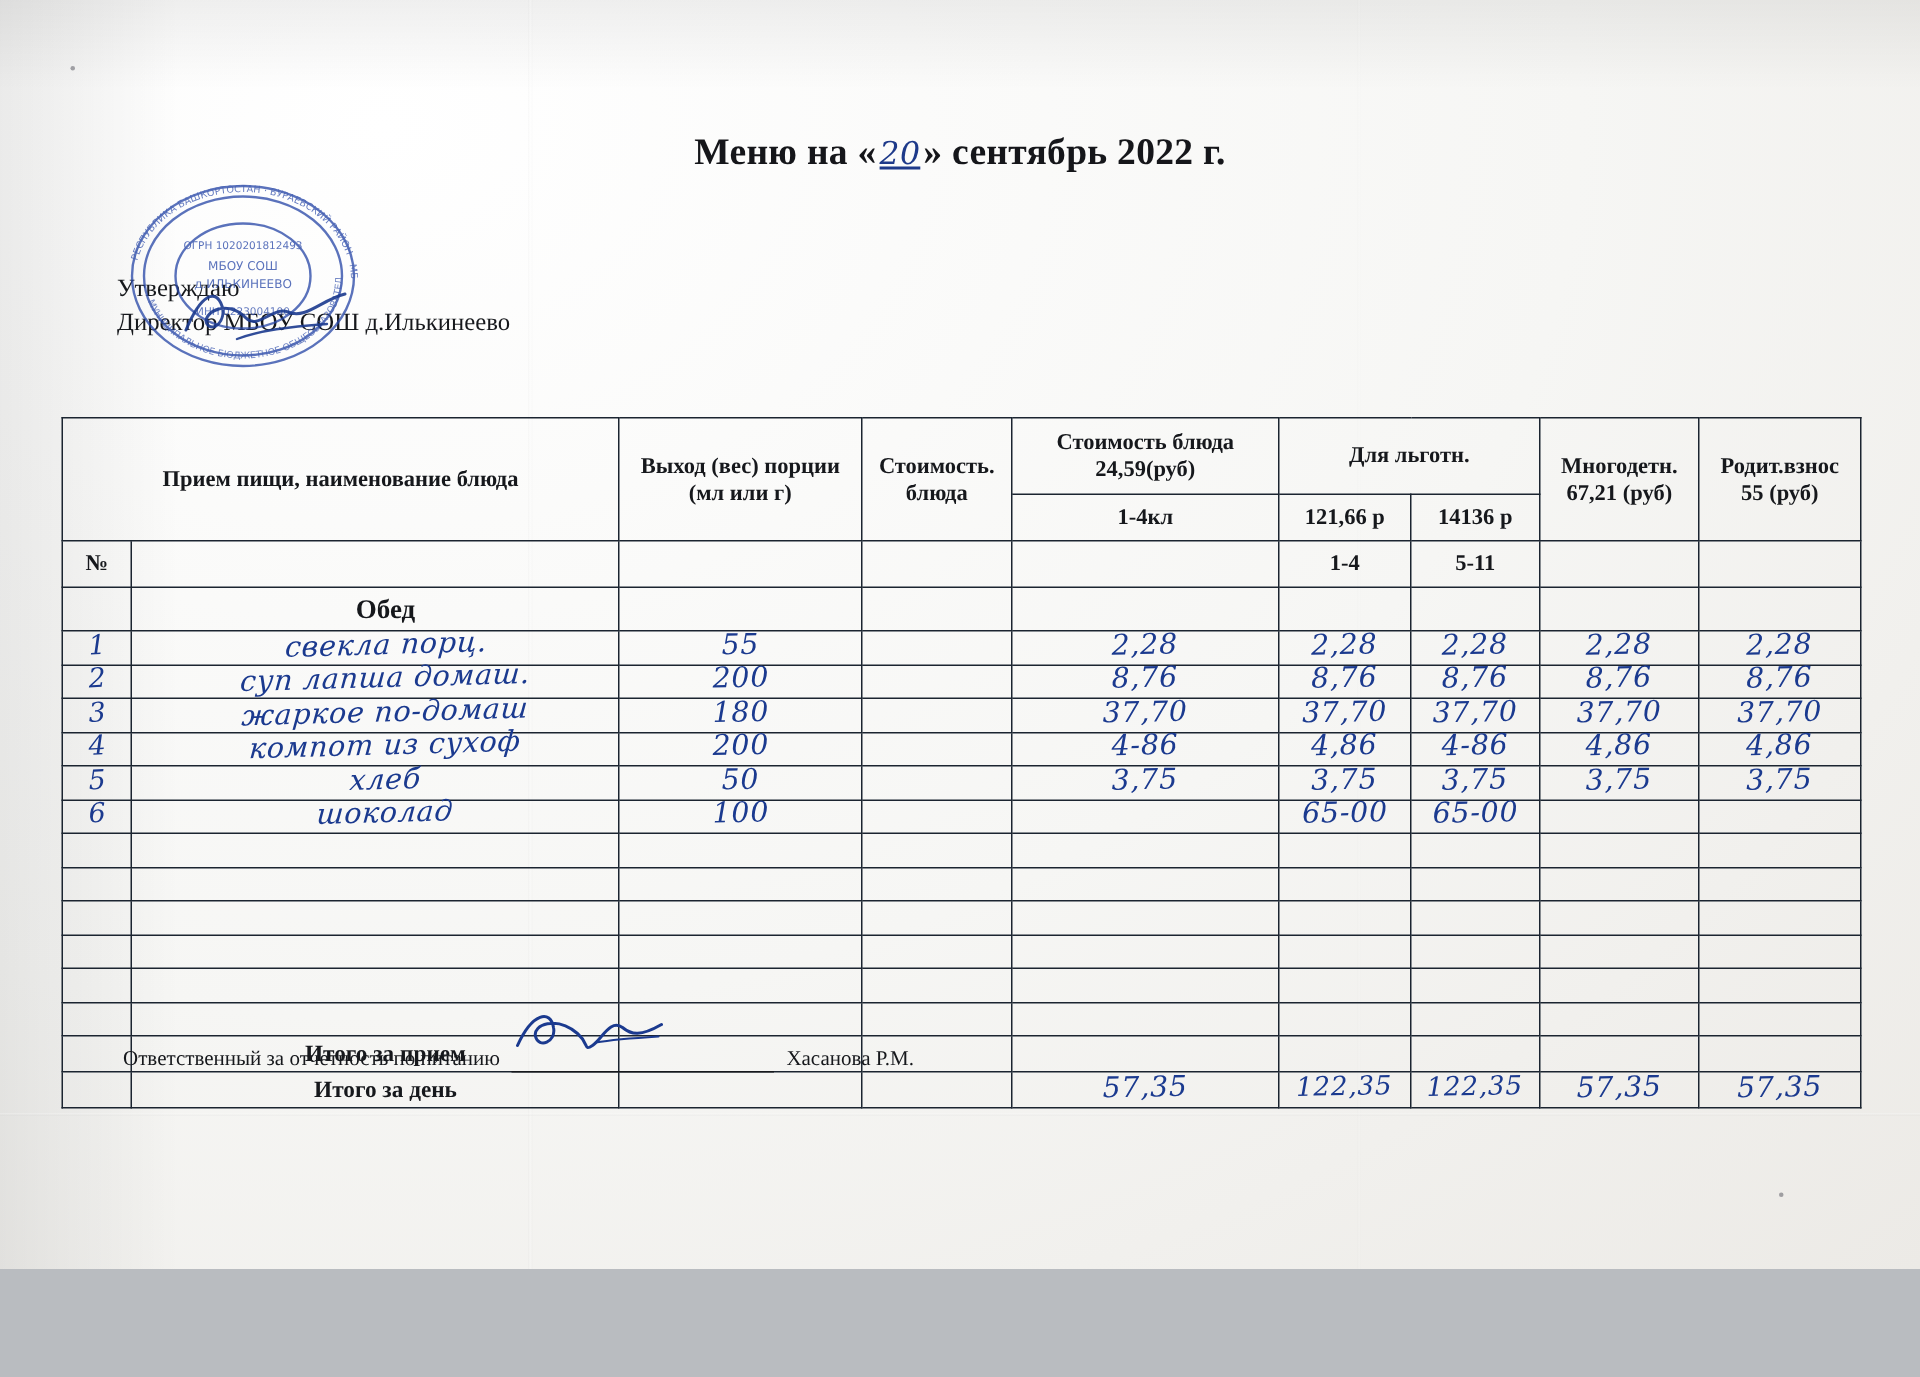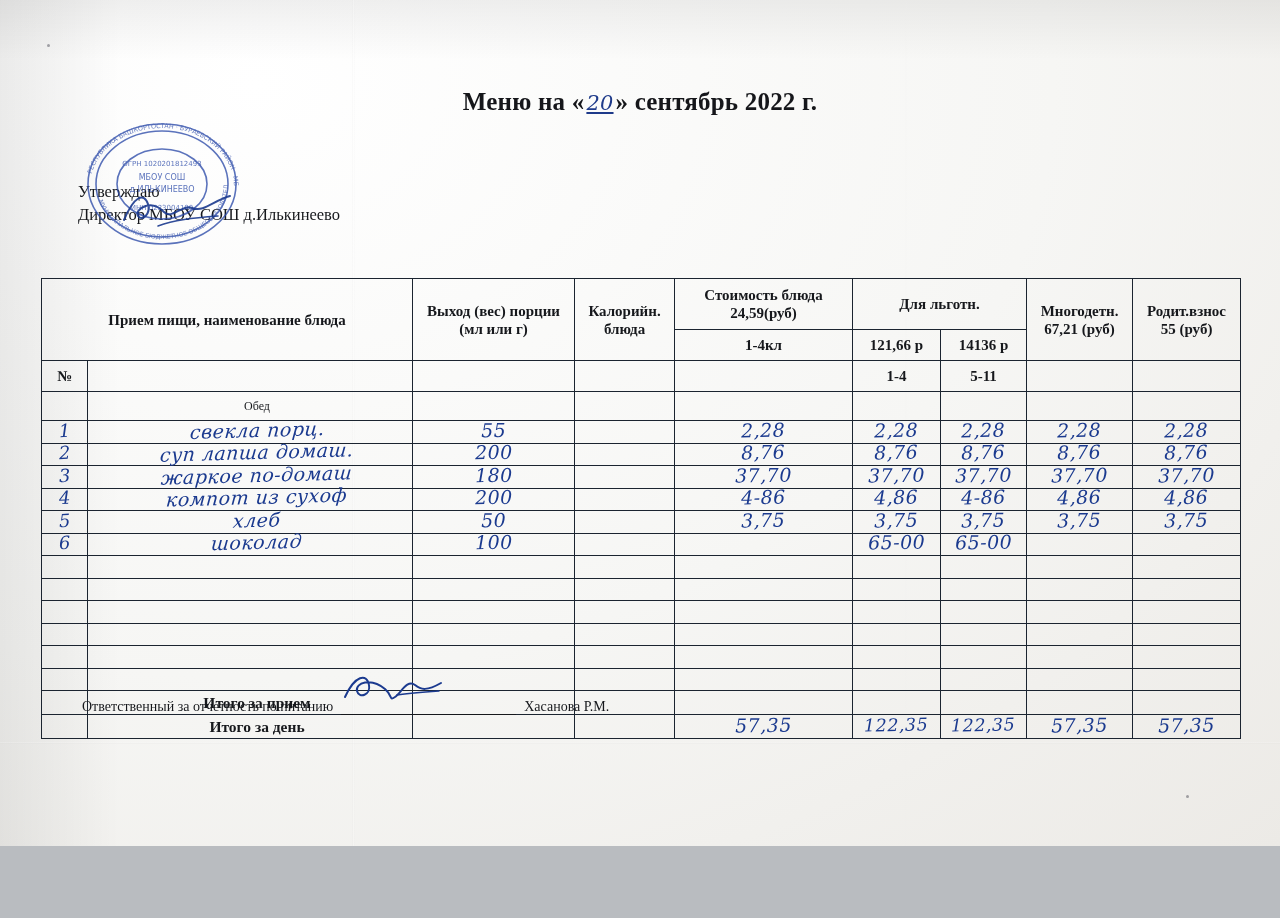--- a/index.html
+++ b/index.html
@@ -139,22 +139,22 @@
   .cell-cal     { width: 100px; }
   .cell-cost    { width: 178px; }
   .cell-l1      { width: 88px; }
   .cell-l2      { width: 86px; }
   .cell-many    { width: 106px; }
   .cell-parent  { width: 108px; }
 
   .obed-label {
     text-align: left;
     padding-left: 14px !important;
-    font-weight: normal;
-    font-size: 12px;
+    font-weight: bold;
+    font-size: 18px;
   }
   .total-label {
     text-align: left;
     padding-left: 14px !important;
     font-weight: bold;
     font-size: 15.5px;
   }
 
   
   .hand {
@@ -273,21 +273,21 @@
         <col class="cell-parent">
     </colgroup>
     <thead>
       <tr>
         <th class="h-tall" colspan="2" rowspan="2">Прием пищи, наименование блюда</th>
         <th class="h-tall" rowspan="2">
           <span>Выход (вес) порции</span><br>
           <span>(мл или г)</span>
         </th>
         <th class="h-tall" rowspan="2">
-          <span>Калорийн.</span><br>
+          <span>Стоимость.</span><br>
           <span>блюда</span>
         </th>
         <th class="h-tall">
           <span>Стоимость блюда</span><br>
           <span>24,59(руб)</span>
         </th>
         <th class="h-tall" colspan="2">Для льготн.</th>
         <th class="h-tall" rowspan="2">
           <span>Многодетн.</span><br>
           <span>67,21 (руб)</span>

